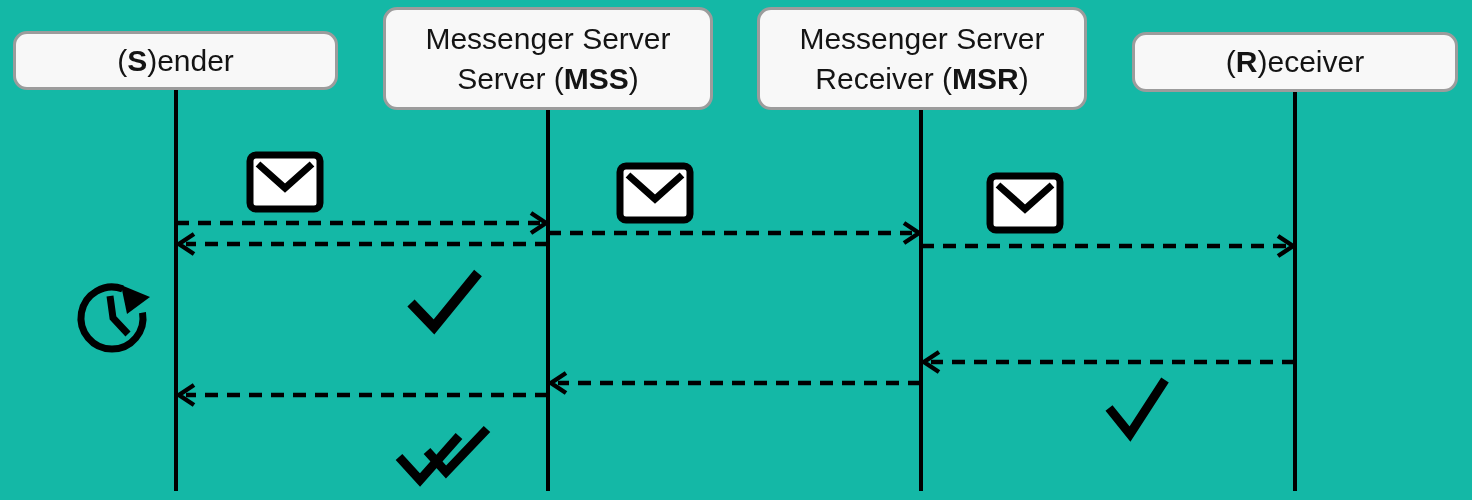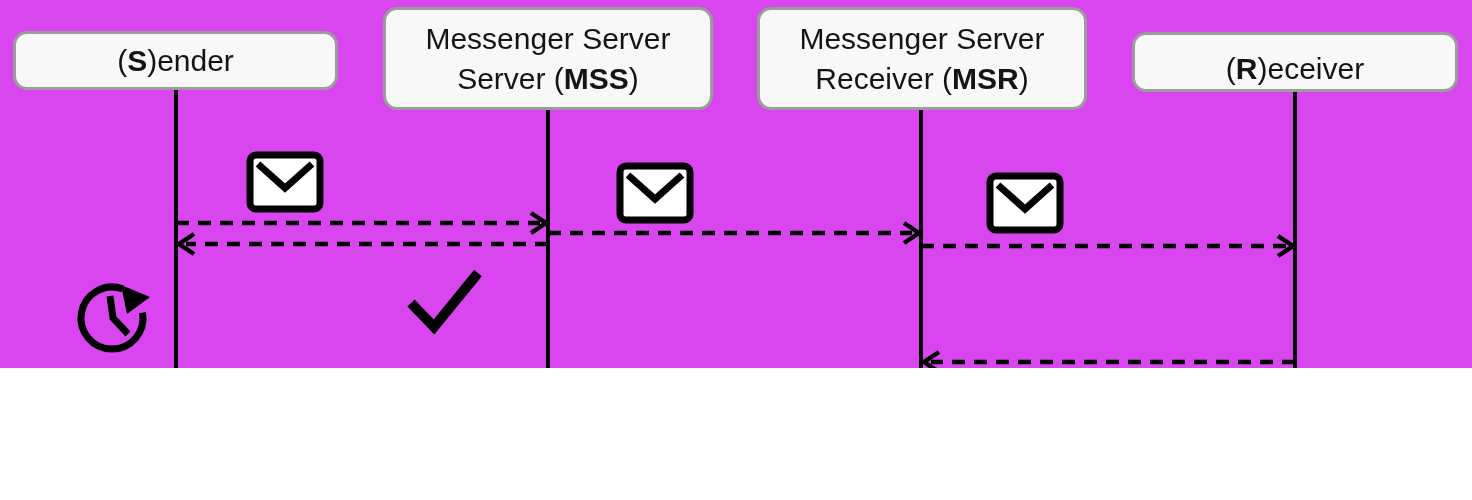--- a/index.html
+++ b/index.html
@@ -1,19 +1,19 @@
 <!DOCTYPE html>
 <html><head>
 <meta charset="utf-8">
 <style>
   html,body{margin:0;padding:0;background:#ffffff;}
   .stage{
     position:relative;
-    width:1472px;height:368px;
-    background:#d946ef;
+    width:1472px;height:500px;
+    background:#14b8a6;
     font-family:"Liberation Sans", sans-serif;
     overflow:hidden;
   }
   .stage svg{position:absolute;left:0;top:0;}
   .pbox{
     position:absolute;
     box-sizing:border-box;
     background:#f8f8f8;
     border:3px solid #9c9c9c;
     border-radius:14px;
@@ -117,17 +117,17 @@
   <div class="pbox" style="left:383px;top:7px;width:330px;height:103px;">
     <span>Messenger Server</span>
     <span><span>Server (</span><b>MSS</b><span>)</span></span>
   </div>
 
   <div class="pbox" style="left:757px;top:7px;width:330px;height:103px;">
     <span>Messenger Server</span>
     <span><span>Receiver (</span><b>MSR</b><span>)</span></span>
   </div>
 
-  <div class="pbox" style="left:1132px;top:32px;width:326px;height:60px;justify-content:flex-end;">
+  <div class="pbox" style="left:1132px;top:32px;width:326px;height:60px;">
     <span><span>(</span><b>R</b><span>)eceiver</span></span>
   </div>
 
 </div>
 
 </body></html>

